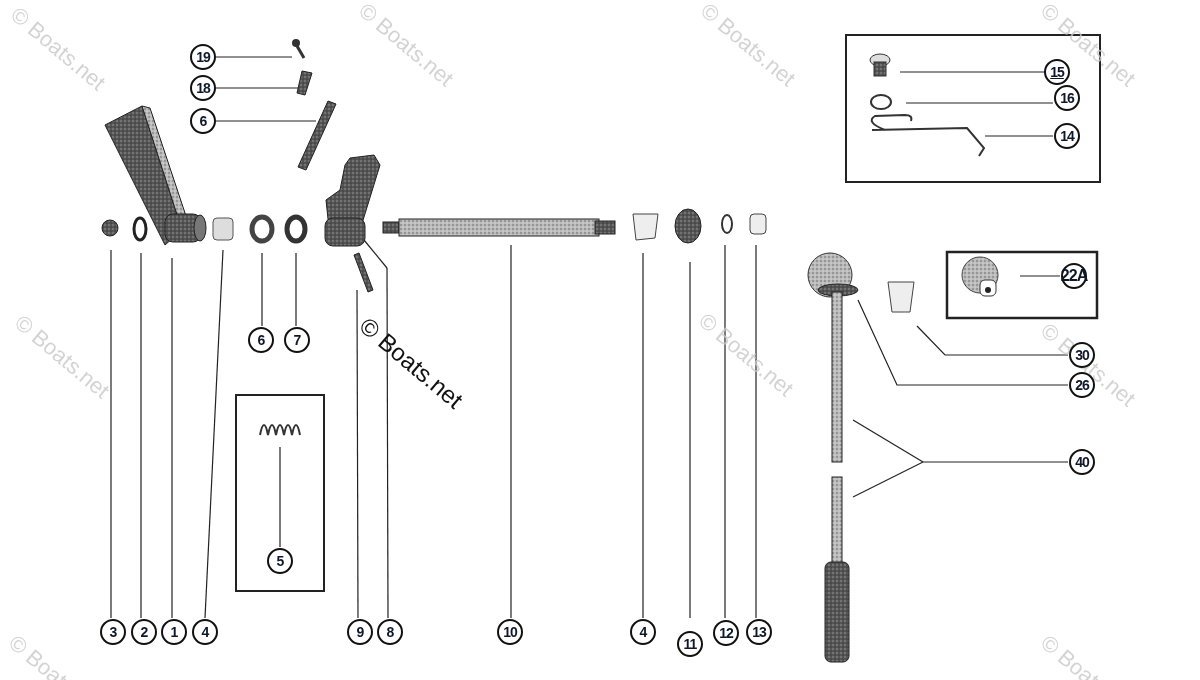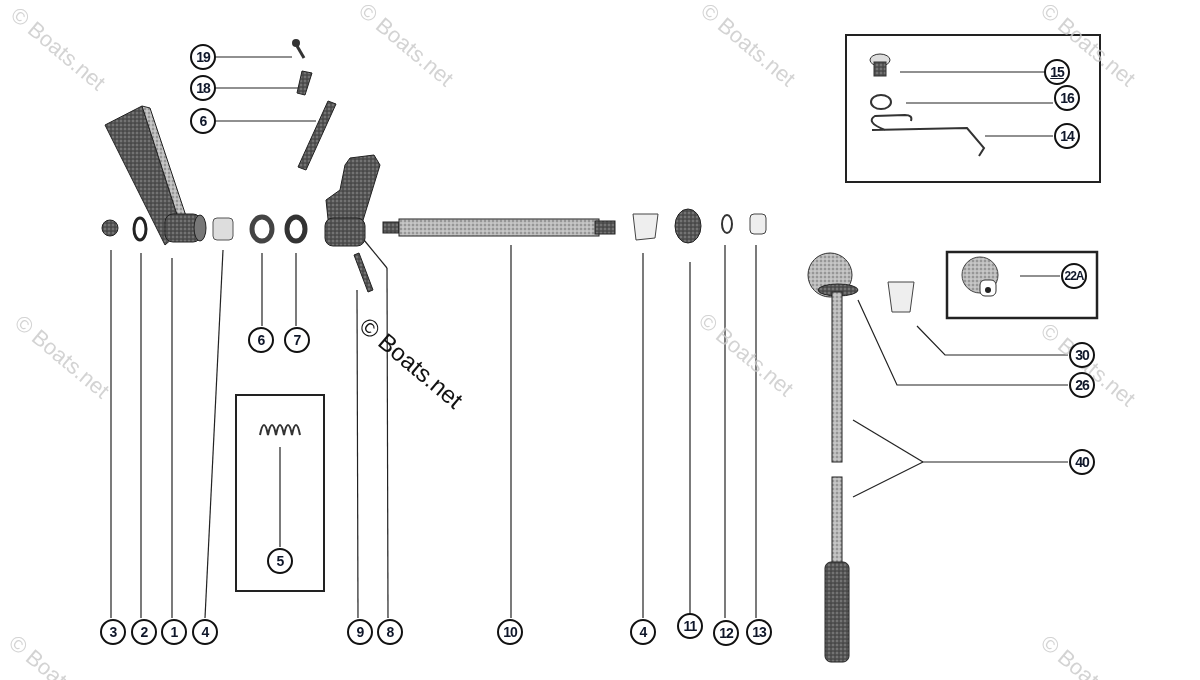--- a/index.html
+++ b/index.html
@@ -4,21 +4,21 @@
 <style>
   html, body { margin:0; padding:0; background:#ffffff; }
   body { width:1200px; height:680px; position:relative; overflow:hidden; font-family:"Liberation Sans", sans-serif; }
   #stage { position:absolute; left:0; top:0; width:1200px; height:680px; }
   .callout {
     position:absolute; width:26px; height:26px; border:2px solid #111; border-radius:50%;
     background:#fff; box-sizing:border-box; display:flex; align-items:center; justify-content:center;
     font-family:"Liberation Sans", sans-serif; font-weight:bold; font-size:14px; color:#0f172a;
     letter-spacing:-1px; transform:translate(-50%,-50%);
   }
-  .callout.wide { font-size:12px; }
+  .callout.wide { font-size:16px; }
   .wm {
     position:absolute; color:#c9c9c9; font-family:"Liberation Sans", sans-serif; font-size:22px;
     transform:rotate(40deg); transform-origin:left top; white-space:nowrap; opacity:0.8;
   }
   .wm.center { color:#111; font-size:24px; opacity:1; }
   svg { position:absolute; left:0; top:0; }
 </style>
 </head>
 <body>
 
@@ -167,16 +167,16 @@
   <div class="callout" style="left:1082px;top:385px;">26</div>
   <div class="callout" style="left:1082px;top:462px;">40</div>
   <div class="callout" style="left:113px;top:632px;">3</div>
   <div class="callout" style="left:144px;top:632px;">2</div>
   <div class="callout" style="left:174px;top:632px;">1</div>
   <div class="callout" style="left:205px;top:632px;">4</div>
   <div class="callout" style="left:360px;top:632px;">9</div>
   <div class="callout" style="left:390px;top:632px;">8</div>
   <div class="callout" style="left:510px;top:632px;">10</div>
   <div class="callout" style="left:643px;top:632px;">4</div>
-  <div class="callout" style="left:690px;top:626px;">11</div>
+  <div class="callout" style="left:690px;top:644px;">11</div>
   <div class="callout" style="left:726px;top:633px;">12</div>
   <div class="callout" style="left:759px;top:632px;text-align:right;">13</div>
 </div>
 
 </body></html>

